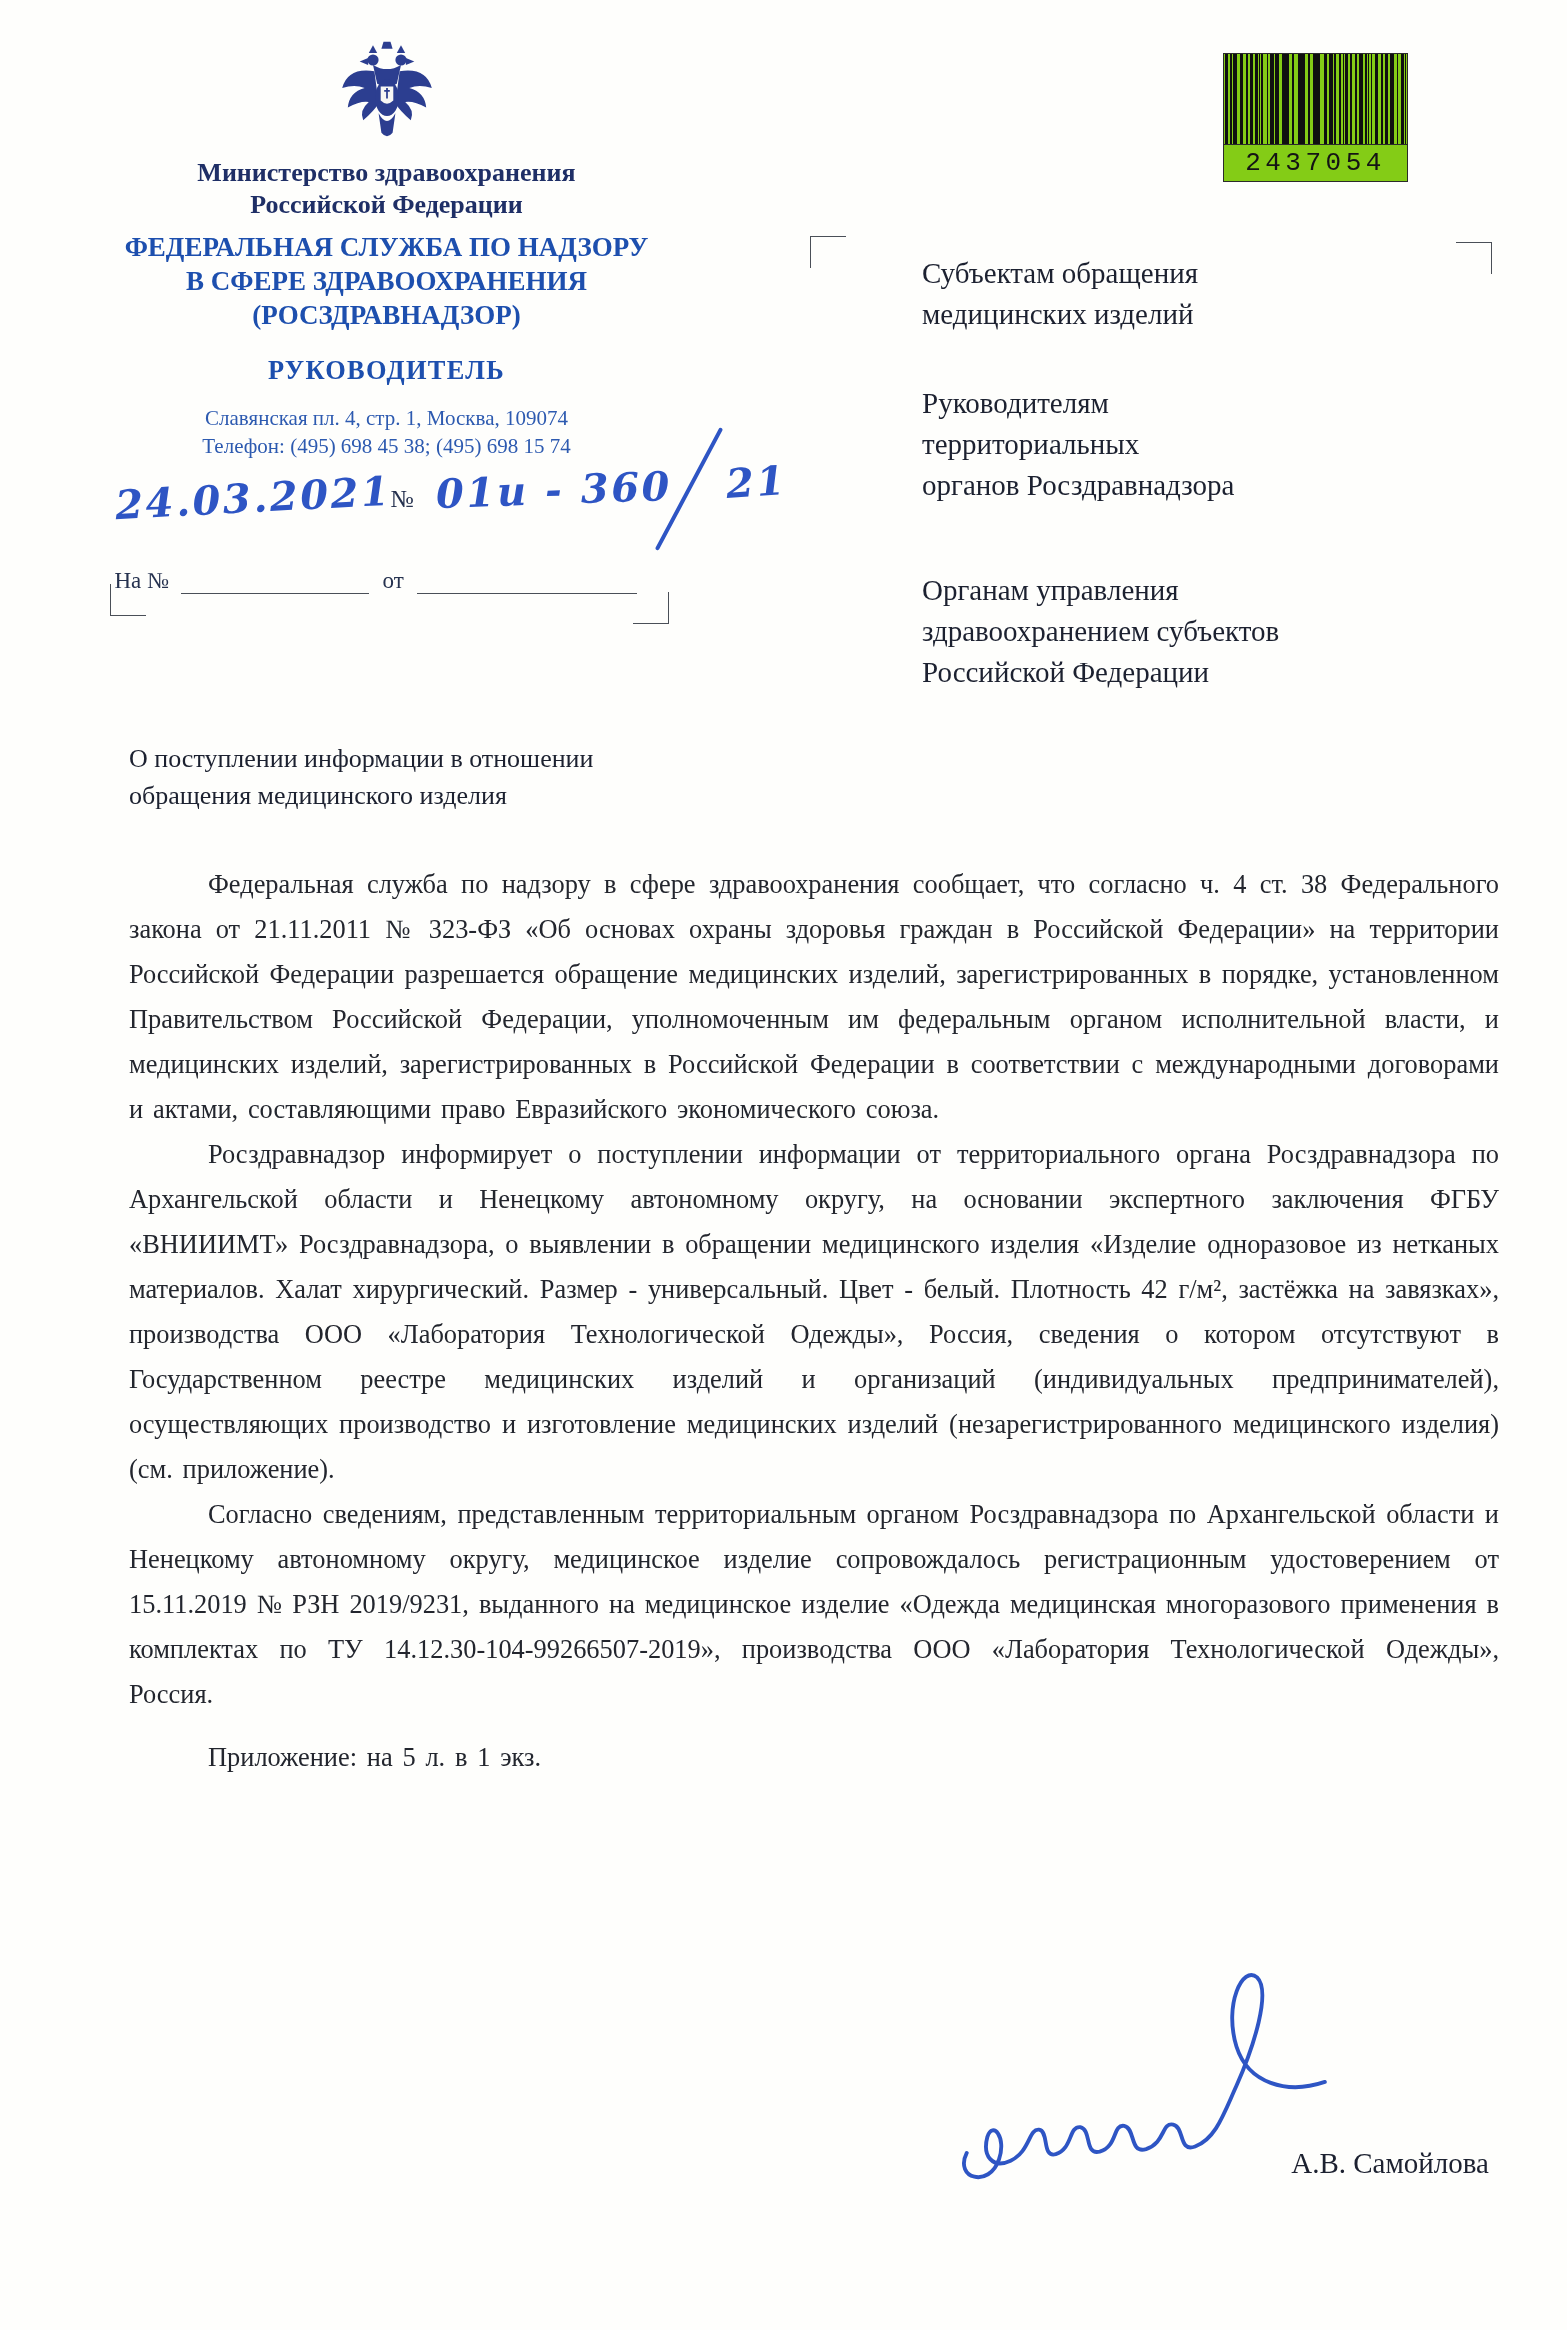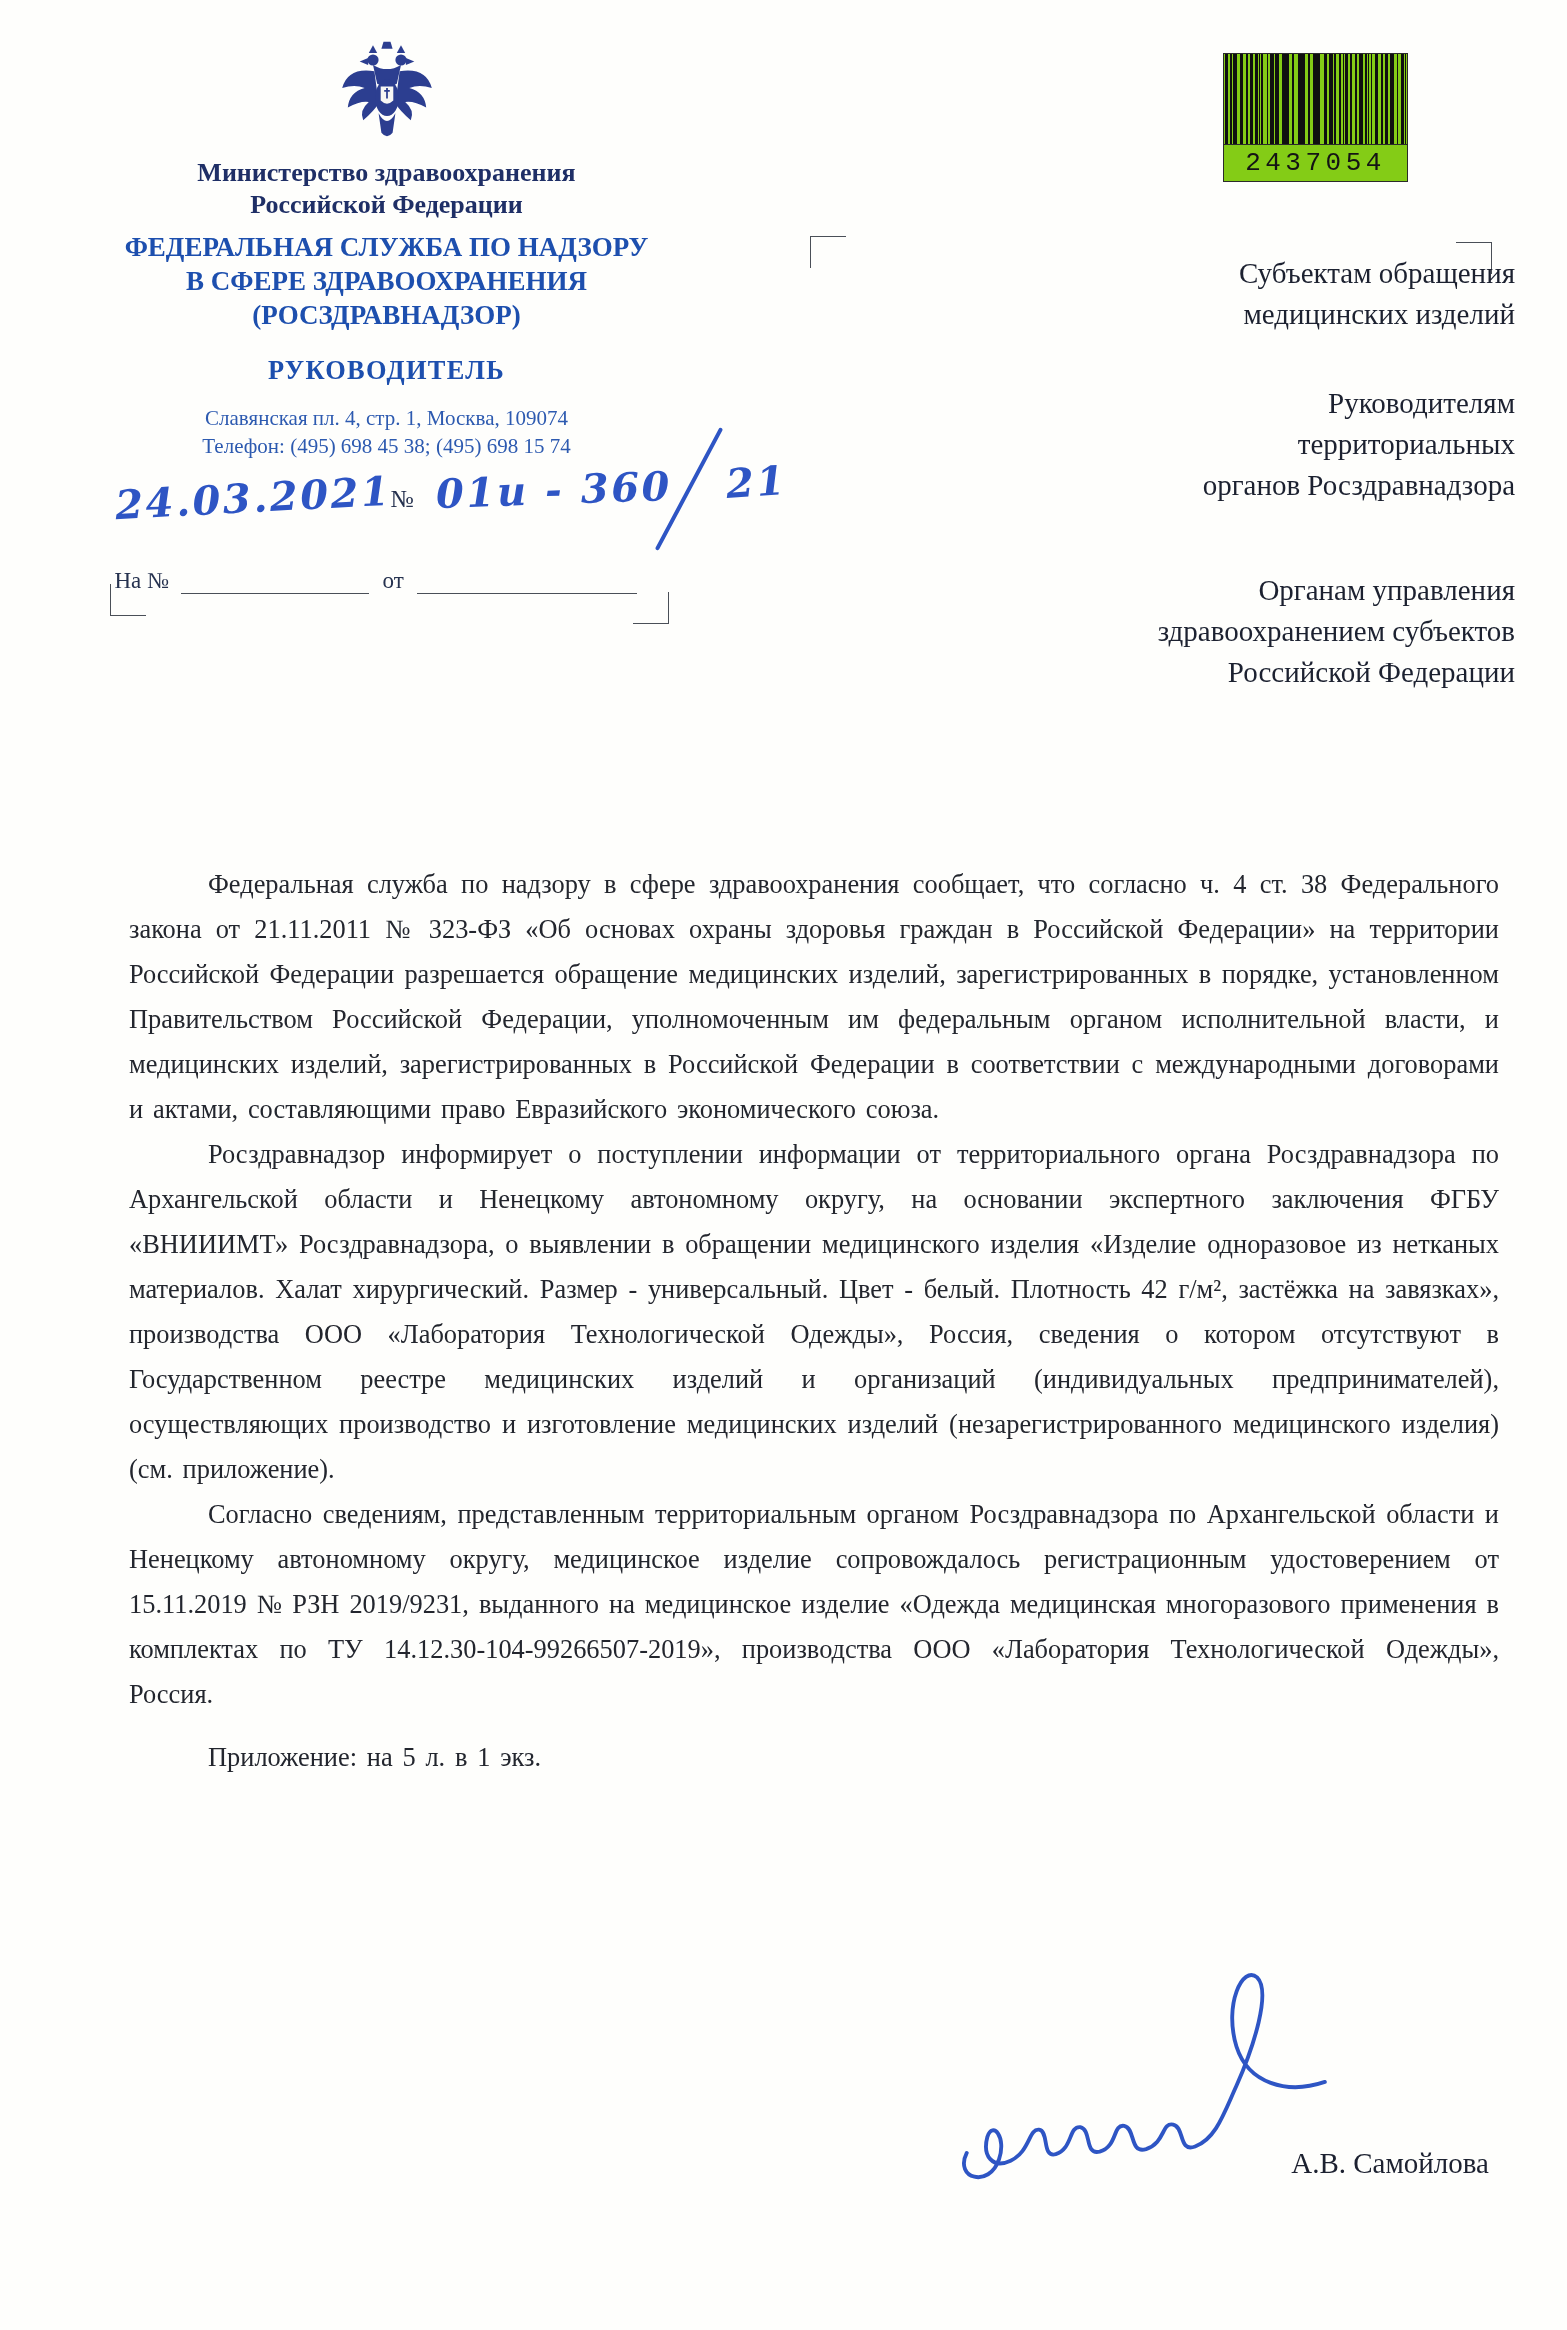--- a/index.html
+++ b/index.html
@@ -71,21 +71,21 @@
   .u2{width:220px;margin-left:13px;}
 
   
   .mark{position:absolute;width:35px;height:31px;}
   .mark-tl{left:810px;top:236px;border-top:1.9px solid #4a4f57;border-left:1.9px solid #4a4f57;}
   .mark-tr{left:1456px;top:242px;border-top:1.9px solid #4a4f57;border-right:1.9px solid #4a4f57;}
   .mark-bl{left:110px;top:584px;border-bottom:1.9px solid #4a4f57;border-left:1.9px solid #4a4f57;}
   .mark-br{left:633px;top:592px;border-bottom:1.9px solid #4a4f57;border-right:1.9px solid #4a4f57;}
 
   
-  .recipients{position:absolute;left:922px;top:253px;width:593px;text-align:right;color:#1c2130;}
+  .recipients{position:absolute;left:922px;top:253px;width:593px;text-align:left;color:#1c2130;}
   .recipient{font-size:29px;line-height:41px;}
   .recipient.g1{margin-bottom:48px;}
   .recipient.g2{margin-bottom:64px;}
   .recipient.g3{margin-bottom:41px;}
 
   
   .subject{position:absolute;left:129px;top:740px;width:529px;font-size:26px;line-height:37px;color:#1c2130;text-align:left;}
 
   
   .body{position:absolute;left:129px;top:862px;width:1370px;}
@@ -159,20 +159,22 @@
     <div class="recipient g1 preline">Субъектам обращения
 медицинских изделий</div>
     <div class="recipient g2 preline">Руководителям
 территориальных
 органов Росздравнадзора</div>
     <div class="recipient g4 preline">Органам управления
 здравоохранением субъектов
 Российской Федерации</div>
   </div>
 
+  <div class="subject preline">О поступлении информации в отношении
+обращения медицинского изделия</div>
 
   <div class="body">
     <p>Федеральная служба по надзору в сфере здравоохранения сообщает, что согласно ч. 4 ст. 38 Федерального закона от 21.11.2011 № 323-ФЗ «Об основах охраны здоровья граждан в Российской Федерации» на территории Российской Федерации разрешается обращение медицинских изделий, зарегистрированных в порядке, установленном Правительством Российской Федерации, уполномоченным им федеральным органом исполнительной власти, и медицинских изделий, зарегистрированных в Российской Федерации в соответствии с международными договорами и актами, составляющими право Евразийского экономического союза.</p>
     <p>Росздравнадзор информирует о поступлении информации от территориального органа Росздравнадзора по Архангельской области и Ненецкому автономному округу, на основании экспертного заключения ФГБУ «ВНИИИМТ» Росздравнадзора, о выявлении в обращении медицинского изделия «Изделие одноразовое из нетканых материалов. Халат хирургический. Размер - универсальный. Цвет - белый. Плотность 42 г/м², застёжка на завязках», производства ООО «Лаборатория Технологической Одежды», Россия, сведения о котором отсутствуют в Государственном реестре медицинских изделий и организаций (индивидуальных предпринимателей), осуществляющих производство и изготовление медицинских изделий (незарегистрированного медицинского изделия) (см. приложение).</p>
     <p>Согласно сведениям, представленным территориальным органом Росздравнадзора по Архангельской области и Ненецкому автономному округу, медицинское изделие сопровождалось регистрационным удостоверением от 15.11.2019 № РЗН 2019/9231, выданного на медицинское изделие «Одежда медицинская многоразового применения в комплектах по ТУ 14.12.30-104-99266507-2019», производства ООО «Лаборатория Технологической Одежды», Россия.</p>
     <p class="attachment">Приложение: на 5 л. в 1 экз.</p>
   </div>
 
   <svg class="signature" width="413" height="271" viewBox="0 0 640 420" aria-hidden="true">
     <path d="M60 330 C40 370 95 385 110 340 C122 305 100 280 92 305 C84 335 100 355 128 342

